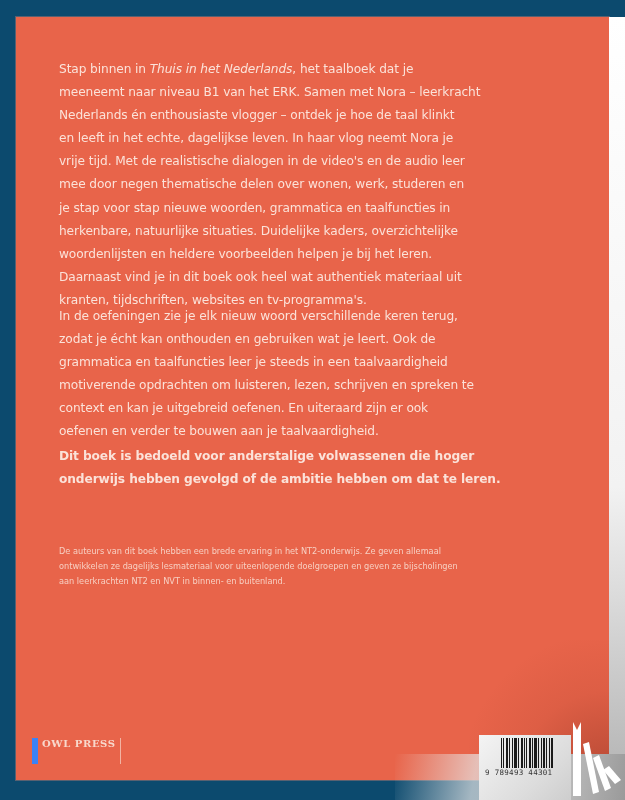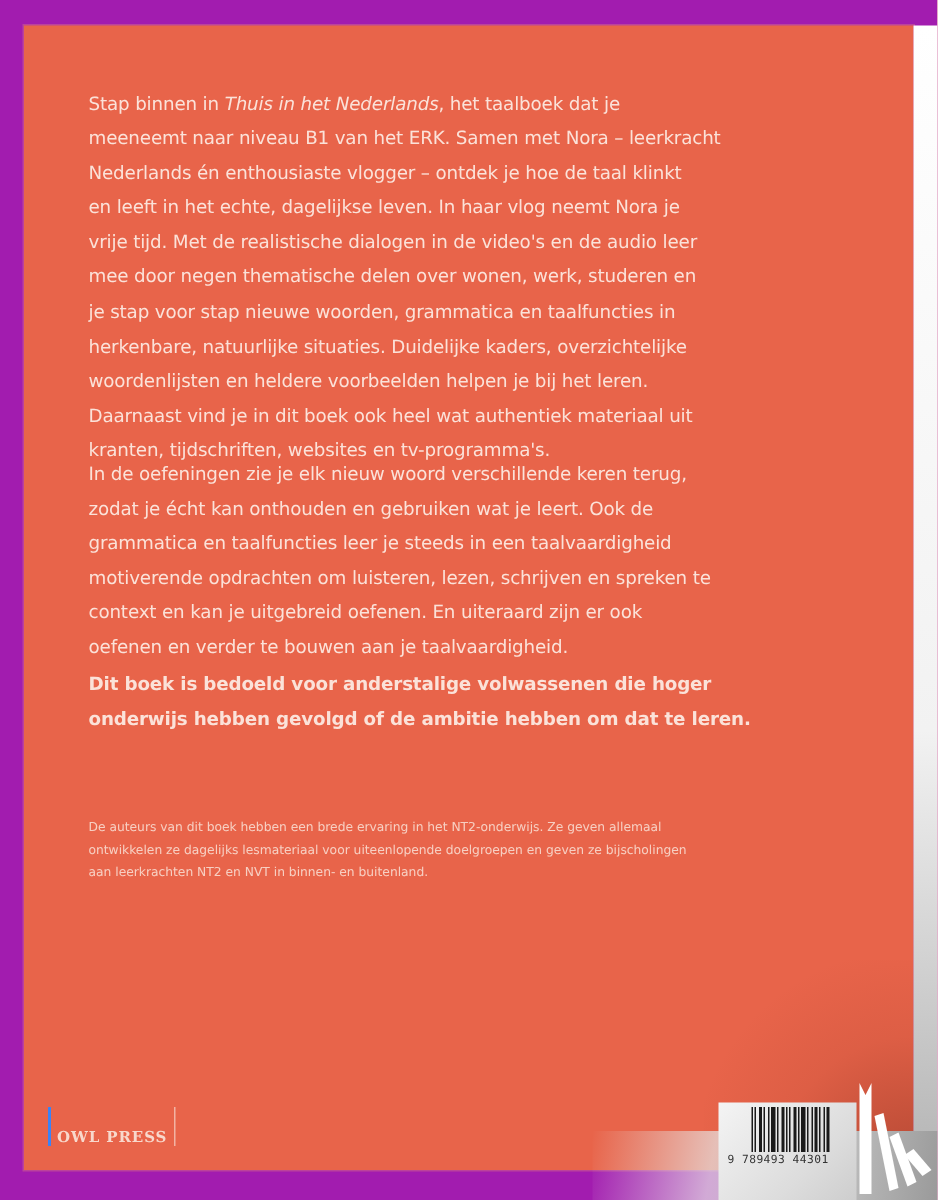--- a/index.html
+++ b/index.html
@@ -7,21 +7,21 @@
       padding: 0;
       width: 625px;
       height: 800px;
       background: #ffffff;
       overflow: hidden;
     }
     .stage {
       position: relative;
       width: 625px;
       height: 800px;
-      background: #a21caf;
+      background: #0c4a6e;
     }
     .cover {
       position: absolute;
       left: 16px;
       top: 17px;
       width: 593px;
       height: 763px;
       background: #e8644a;
       box-shadow: 0 0 0 1px rgba(235,140,120,0.35);
     }
@@ -64,24 +64,24 @@
       color: #f7cfc2;
     }
     .line { display: block; white-space: nowrap; }
 
     .publisher {
       position: absolute;
       left: 32px;
       top: 738px;
       height: 26px;
       padding: 0 4px;
-      border-left: 2px solid #3b82f6;
+      border-left: 6px solid #3b82f6;
       border-right: 1px solid #f2b3a3;
       display: flex;
-      align-items: flex-end;
+      align-items: flex-start;
     }
     .publisher span {
       font-family: "DejaVu Serif", serif;
       font-weight: bold;
       font-size: 10px;
       color: #f8d8cc;
       letter-spacing: 0.6px;
     }
 
     .barcode-box {

